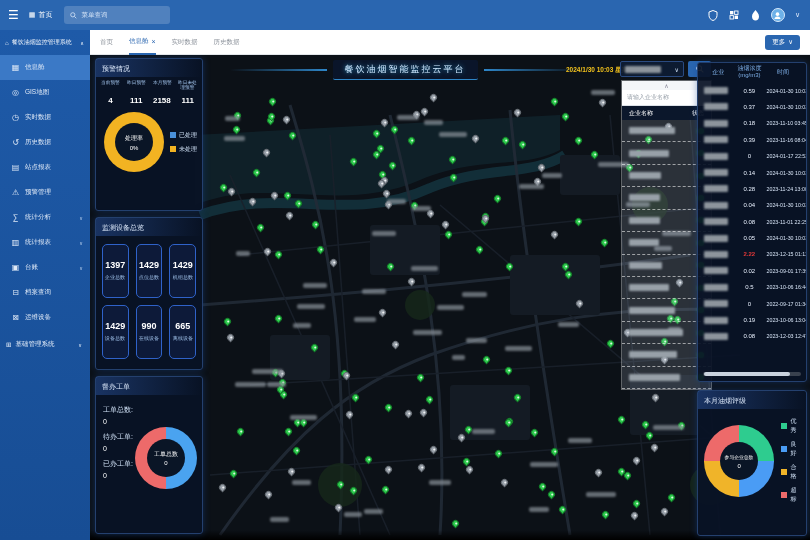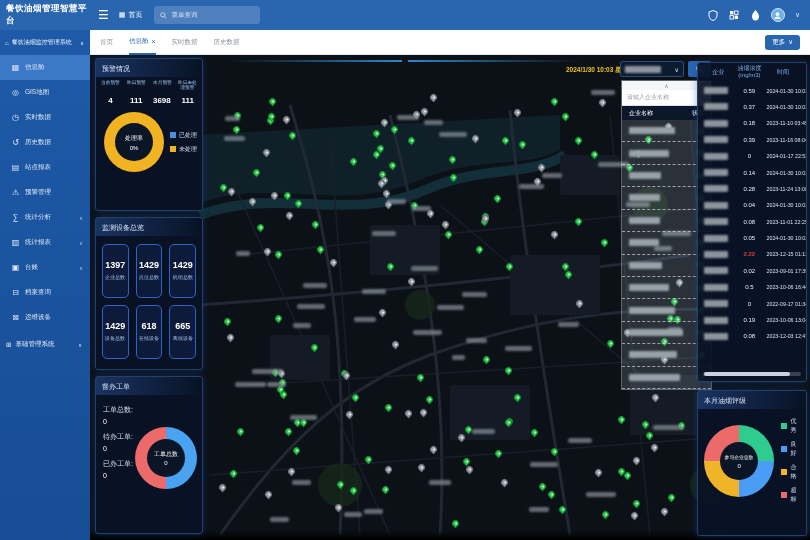--- a/index.html
+++ b/index.html
@@ -108,21 +108,20 @@
 .dd-row{flex:1;display:flex;align-items:center;justify-content:space-between;padding:0 7px;border-bottom:1px dashed rgba(255,255,255,.55);}
 .dd-row .bb{height:7px;background:#98a0a8;border-radius:1px;filter:blur(1px);}
 .dot{width:6px;height:6px;border-radius:50%;background:#35d04a;box-shadow:0 0 3px #35d04a;}
 </style>
 </head>
 <body>
 
 <div class="app">
 
   <div class="topbar">
-    <div class="brand">餐饮油烟管理智慧平台</div>
     <div class="hamburger">☰</div>
     <div class="home-pill">
       <span class="gi">▦</span>
       <span>首页</span>
     </div>
     <div class="top-search">
       <svg width="7" height="7" viewBox="0 0 10 10">
           <circle cx="4" cy="4" r="3" fill="none" stroke="#cfe0f5" stroke-width="1.2"></circle>
           <line x1="6.3" y1="6.3" x2="9" y2="9" stroke="#cfe0f5" stroke-width="1.2"></line>
         </svg>
@@ -476,20 +475,21 @@
             <div class="blabel" style="left: 451.986px; top: 117.673px; width: 19.812px;"></div>
             <div class="blabel" style="left: 508.035px; top: 107.235px; width: 30.5854px;"></div>
             <div class="blabel" style="left: 429.22px; top: 128.578px; width: 24.8101px;"></div>
             <div class="blabel" style="left: 572.359px; top: 175.934px; width: 28.9487px;"></div>
             <div class="blabel" style="left: 306.881px; top: 60.0077px; width: 21.7168px;"></div>
           </div>
         <div class="map-fade"></div>
 
         <div class="banner">
           <span class="bl"></span>
+          <span class="banner-text">餐饮油烟智能监控云平台</span>
           <span class="br"></span>
         </div>
         <div class="datetime">2024/1/30 10:03 星期二</div>
 
         <div class="dd-select">
           <span class="bb"></span>
           <span class="chev">∨</span>
         </div>
         <button class="dd-searchbtn">
           <svg width="8" height="8" viewBox="0 0 10 10">
@@ -562,21 +562,21 @@
               <div class="as">
                 <div class="lb">当前预警</div>
                 <div class="vl">4</div>
               </div>
               <div class="as">
                 <div class="lb">昨日预警</div>
                 <div class="vl">111</div>
               </div>
               <div class="as">
                 <div class="lb">本月预警</div>
-                <div class="vl">3698</div>
+                <div class="vl">2158</div>
               </div>
               <div class="as">
                 <div class="lb">昨日未处理预警</div>
                 <div class="vl">111</div>
               </div>
             </div>
           <div class="donut-row">
             <div class="donut1">
               <div class="hole">
                 <span>处理率</span>
@@ -609,21 +609,21 @@
               </div>
               <div class="dev-box">
                 <div class="vl">1429</div>
                 <div class="lb">机组总数</div>
               </div>
               <div class="dev-box">
                 <div class="vl">1429</div>
                 <div class="lb">设备总数</div>
               </div>
               <div class="dev-box">
-                <div class="vl">618</div>
+                <div class="vl">990</div>
                 <div class="lb">在线设备</div>
               </div>
               <div class="dev-box">
                 <div class="vl">665</div>
                 <div class="lb">离线设备</div>
               </div>
             </div>
         </div>
 
         <div class="panel" style="left:5px;top:321px;width:108px;height:158px;">

